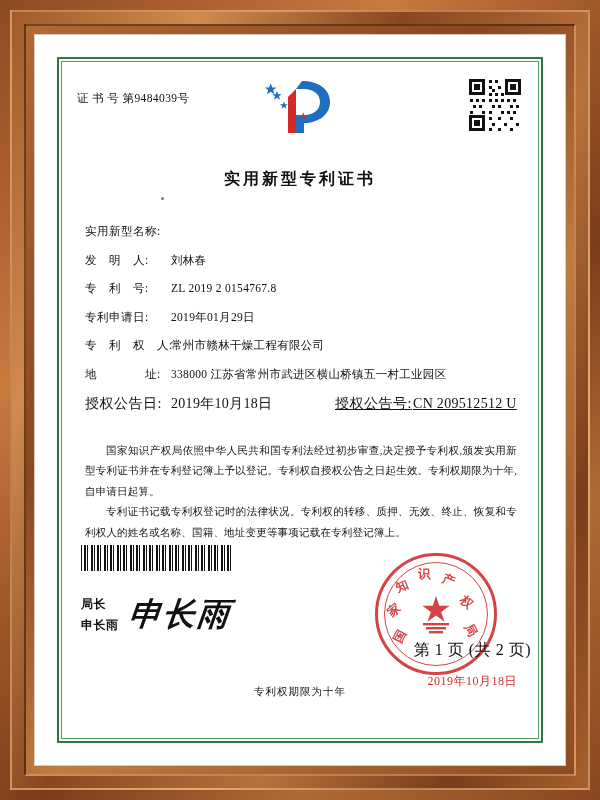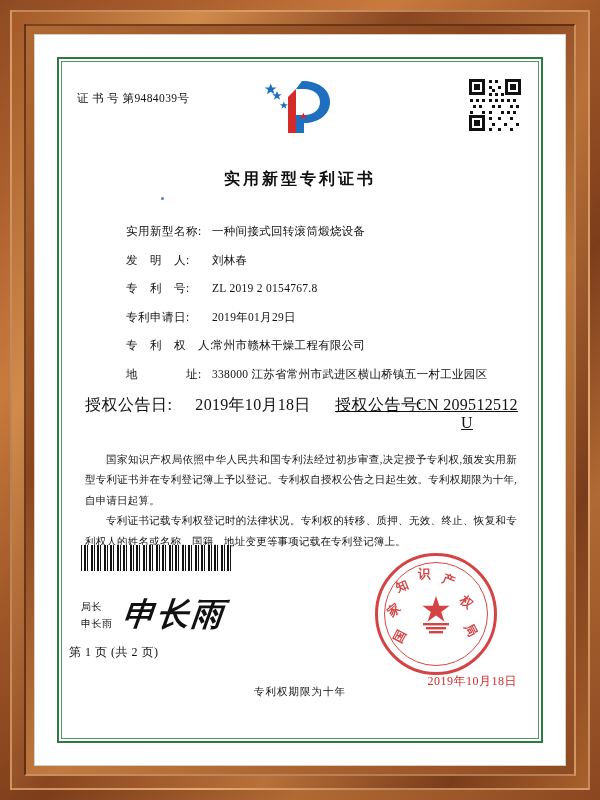--- a/index.html
+++ b/index.html
@@ -120,57 +120,55 @@
     margin-top: 34px;
     padding-left: 16px;
     padding-right: 10px;
   }
   .field {
     display: flex;
     align-items: baseline;
     margin-bottom: 13.5px;
     font-size: 11.5px;
     color: #111;
-    margin-left: 41px;
   }
   .f-label {
     width: 86px;
     flex: 0 0 86px;
     letter-spacing: 0.5px;
     white-space: nowrap;
   }
   .f-value {
     flex: 1 1 auto;
     letter-spacing: 0.3px;
   }
   .field-split {
     display: flex;
     align-items: baseline;
-    font-size: 16px;
+    font-size: 14px;
     margin-bottom: 13.5px;
     color: #111;
-    text-align: center;
   }
   .fs-left {
     display: flex; align-items: baseline;
     flex: 0 0 250px;
   }
   .fs-right {
     display: flex; align-items: baseline;
     flex: 1 1 auto;
     text-decoration: underline;
   }
   .fs-right .f-label {
     width: 78px;
     flex: 0 0 78px;
   }
 
   
   .paras {
-    margin-top: 18px;
+    margin-top: 28px;
     padding-left: 16px;
     padding-right: 14px;
   }
   .para {
     font-size: 10.5px;
     line-height: 1.95;
     text-align: justify;
     text-indent: 21px;
     color: #151515;
     letter-spacing: 0.2px;
@@ -194,24 +192,25 @@
         #111 6px, #111 7px, #fff 7px, #fff 10px,
         #111 10px, #111 12px, #fff 12px, #fff 13px);
   }
   .sig-block {
     position: absolute;
     left: 12px; top: 48px;
     display: flex;
     align-items: center;
   }
   .sig-labels {
-    font-size: 10px;
+    font-size: 12px;
     line-height: 1.75;
     letter-spacing: 0.5px;
     color: #111;
+    font-weight: bold;
   }
   .sig-hand {
     margin-left: 10px;
     font-size: 32px;
     font-family: "DejaVu Serif", serif;
     font-style: italic;
     font-weight: bold;
     letter-spacing: 2px;
     color: #111;
     transform: skewX(-6deg);
@@ -253,22 +252,22 @@
     color: #d02b2b;
     letter-spacing: 0.5px;
     white-space: nowrap;
   }
 
   
   .page-num {
     position: absolute;
     left: 0; right: 0;
     bottom: 24px;
-    text-align: left;
-    font-size: 12px;
+    text-align: right;
+    font-size: 16px;
     color: #111;
     letter-spacing: 0.5px;
   }
   .footer-note {
     position: absolute;
     left: 0; right: 0;
     bottom: -14px;
     text-align: center;
     font-size: 10.5px;
     color: #111;
@@ -373,21 +372,20 @@
             </div>
 
             <div class="dot-mark"></div>
 
             <div class="title">实用新型专利证书</div>
 
             <div class="fields">
 
               <div class="field">
                 <div class="f-label">实用新型名称:</div>
-                <div class="f-value">一种间接式回转滚筒煅烧设备</div>
               </div>
 
               <div class="field">
                 <div class="f-label">发　明　人:</div>
                 <div class="f-value">刘林春</div>
               </div>
 
               <div class="field">
                 <div class="f-label">专　利　号:</div>
                 <div class="f-value">ZL 2019 2 0154767.8</div>

